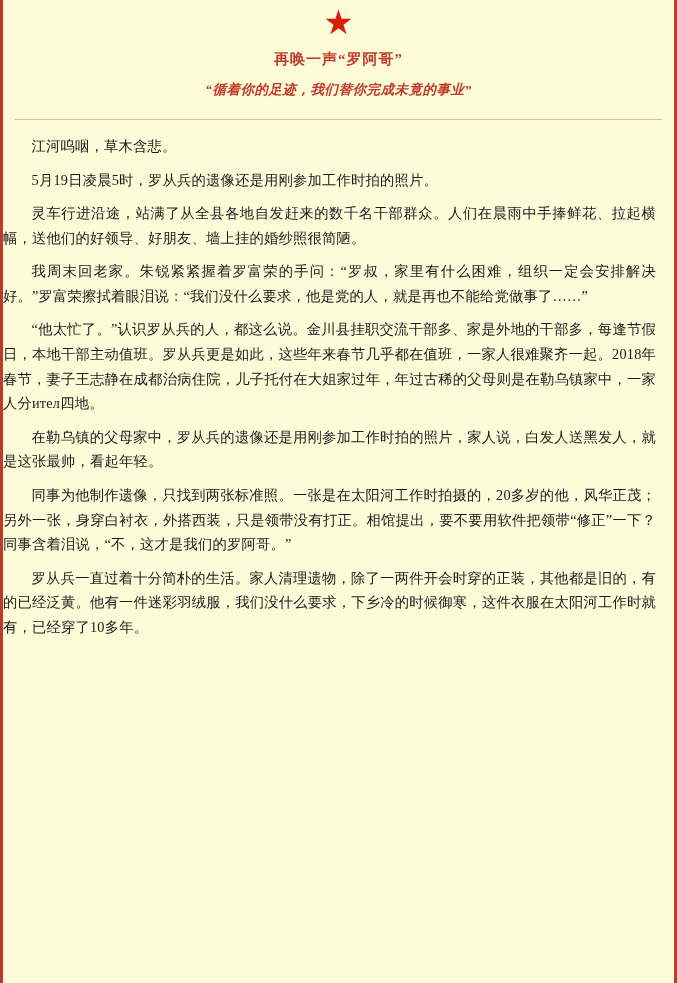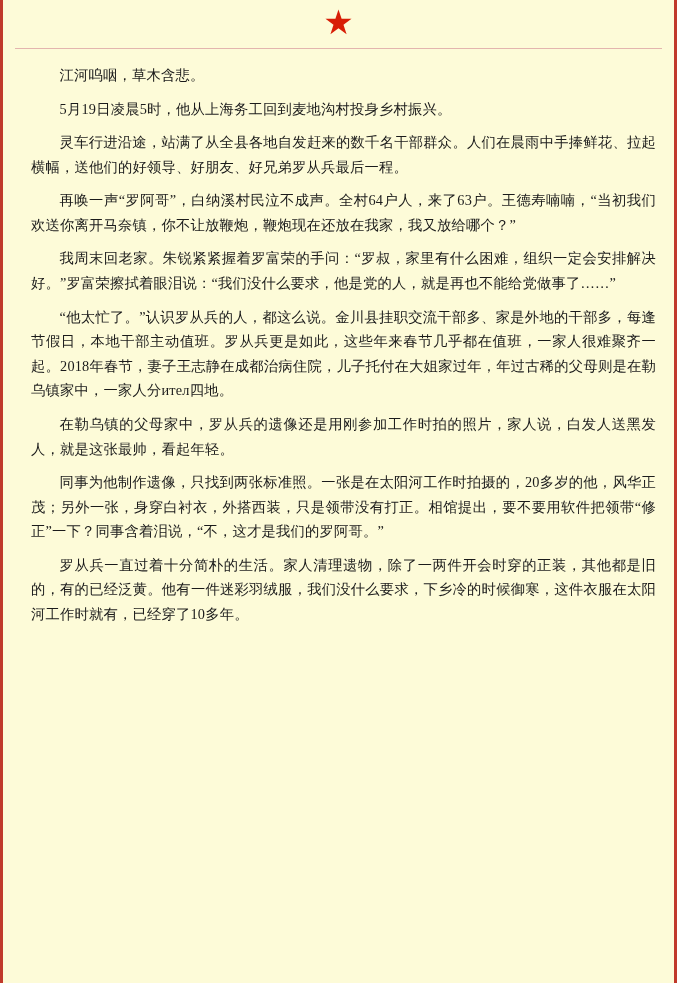--- a/index.html
+++ b/index.html
@@ -55,21 +55,21 @@
     font-style: italic;
     letter-spacing: 0.5px;
     margin: 0 0 10px 0;
   }
   .divider {
     border: 0;
     border-top: 1px solid #e3b5ae;
     margin: 0 12px 14px 12px;
   }
   .body-text {
-    padding: 0 18px 20px 28px;
+    padding: 0 18px 20px 0;
   }
   .body-text p {
     margin: 0 0 9px 0;
     font-size: 14.3px;
     line-height: 1.72;
     color: #1b1b1b;
     text-align: justify;
     text-justify: inter-ideograph;
     text-indent: 2em;
     font-family: "Liberation Serif", serif;
@@ -78,28 +78,31 @@
 </style>
 </head>
 <body>
 
 <div class="page">
 
   <div class="star-wrap">
     <span class="star">★</span>
   </div>
 
+  <div class="title-block">
+    <h1 class="main-title">再唤一声“罗阿哥”</h1>
+    <h2 class="sub-title">“循着你的足迹，我们替你完成未竟的事业”</h2>
+  </div>
 
   <hr class="divider">
 
   <div class="body-text">
     <p>江河呜咽，草木含悲。</p>
-    <p>5月19日凌晨5时，他从上海务工回到麦地沟村投身乡村振兴。</p>
-    <p>灵车行进沿途，站满了从全县各地自发赶来的数千名干部群众。人们在晨雨中手捧鲜花、拉起横幅，送他们的好领导、好朋友、好兄弟罗从兵最后一程。</p>
-    <p>再唤一声“罗阿哥”，白纳溪村民泣不成声。全村64户人，来了63户。王德寿喃喃，“当初我们欢送你离开马奈镇，你不让放鞭炮，鞭炮现在还放在我家，我又放给哪个？”</p>
+    <p>5月19日凌晨5时，罗从兵的遗像还是用刚参加工作时拍的照片。</p>
+    <p>灵车行进沿途，站满了从全县各地自发赶来的数千名干部群众。人们在晨雨中手捧鲜花、拉起横幅，送他们的好领导、好朋友、墙上挂的婚纱照很简陋。</p>
     <p>我周末回老家。朱锐紧紧握着罗富荣的手问：“罗叔，家里有什么困难，组织一定会安排解决好。”罗富荣擦拭着眼泪说：“我们没什么要求，他是党的人，就是再也不能给党做事了……”</p>
     <p>“他太忙了。”认识罗从兵的人，都这么说。金川县挂职交流干部多、家是外地的干部多，每逢节假日，本地干部主动值班。罗从兵更是如此，这些年来春节几乎都在值班，一家人很难聚齐一起。2018年春节，妻子王志静在成都治病住院，儿子托付在大姐家过年，年过古稀的父母则是在勒乌镇家中，一家人分ител四地。</p>
     <p>在勒乌镇的父母家中，罗从兵的遗像还是用刚参加工作时拍的照片，家人说，白发人送黑发人，就是这张最帅，看起年轻。</p>
     <p>同事为他制作遗像，只找到两张标准照。一张是在太阳河工作时拍摄的，20多岁的他，风华正茂；另外一张，身穿白衬衣，外搭西装，只是领带没有打正。相馆提出，要不要用软件把领带“修正”一下？同事含着泪说，“不，这才是我们的罗阿哥。”</p>
     <p>罗从兵一直过着十分简朴的生活。家人清理遗物，除了一两件开会时穿的正装，其他都是旧的，有的已经泛黄。他有一件迷彩羽绒服，我们没什么要求，下乡冷的时候御寒，这件衣服在太阳河工作时就有，已经穿了10多年。</p>
   </div>
 
 </div>
 
 </body></html>

